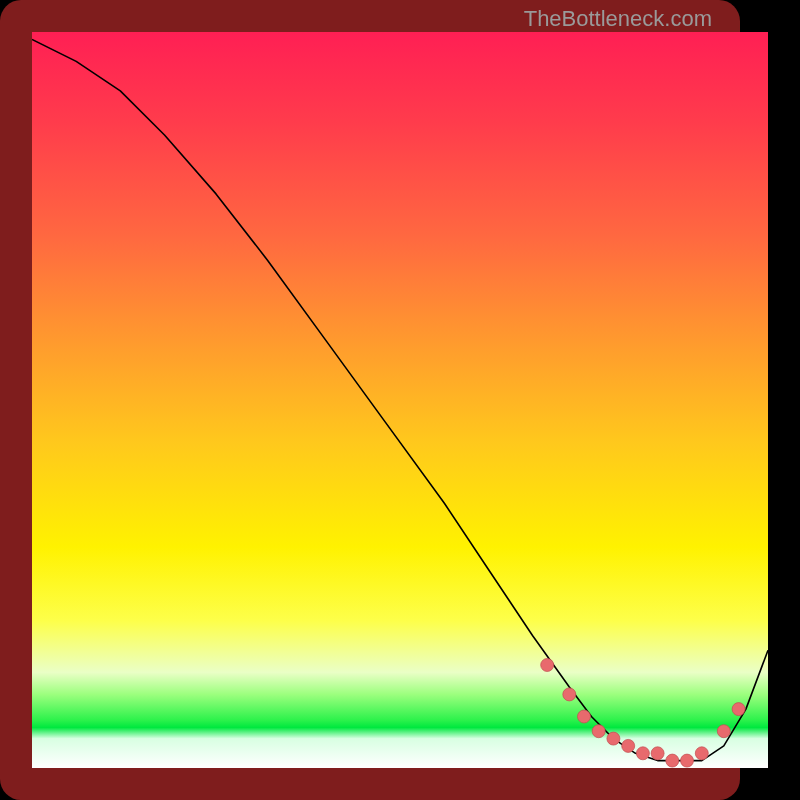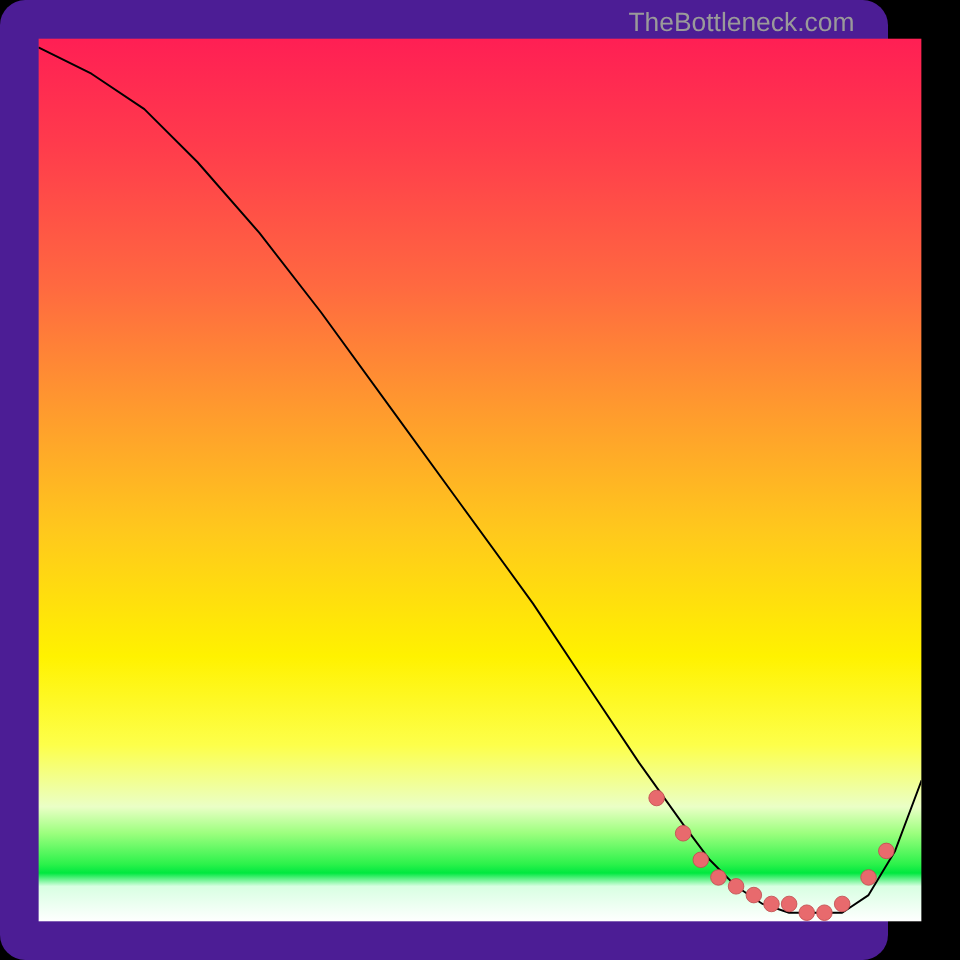--- a/index.html
+++ b/index.html
@@ -10,21 +10,21 @@
     background: #000;
     overflow: hidden;
     font-family: Arial, Helvetica, sans-serif;
   }
   .canvas {
     position: absolute;
     left: 0;
     top: 0;
     width: 740px;
     height: 800px;
-    background: #4c1d95;
+    background: #7f1d1d;
     border-radius: 21px;
   }
   .plot-box {
     position: absolute;
     left: 32px;
     top: 32px;
     width: 736px;
     height: 736px;
     overflow: hidden;
   }

